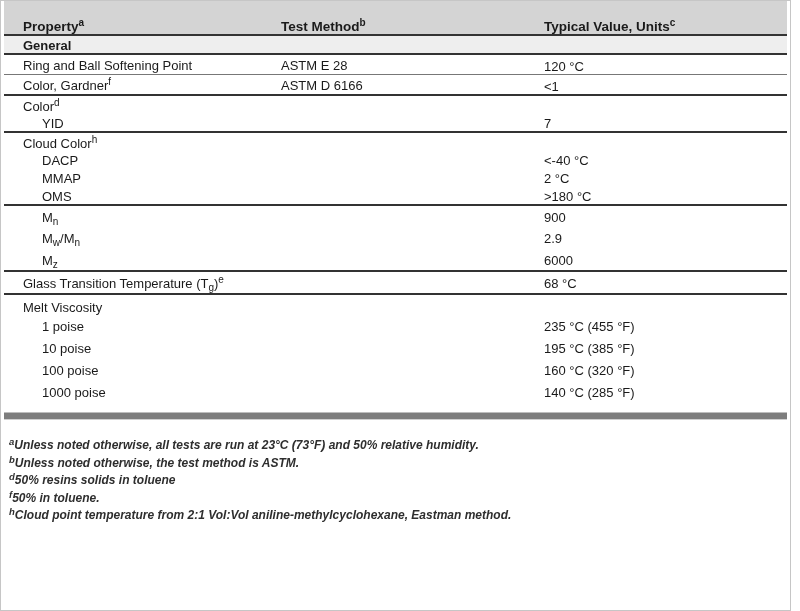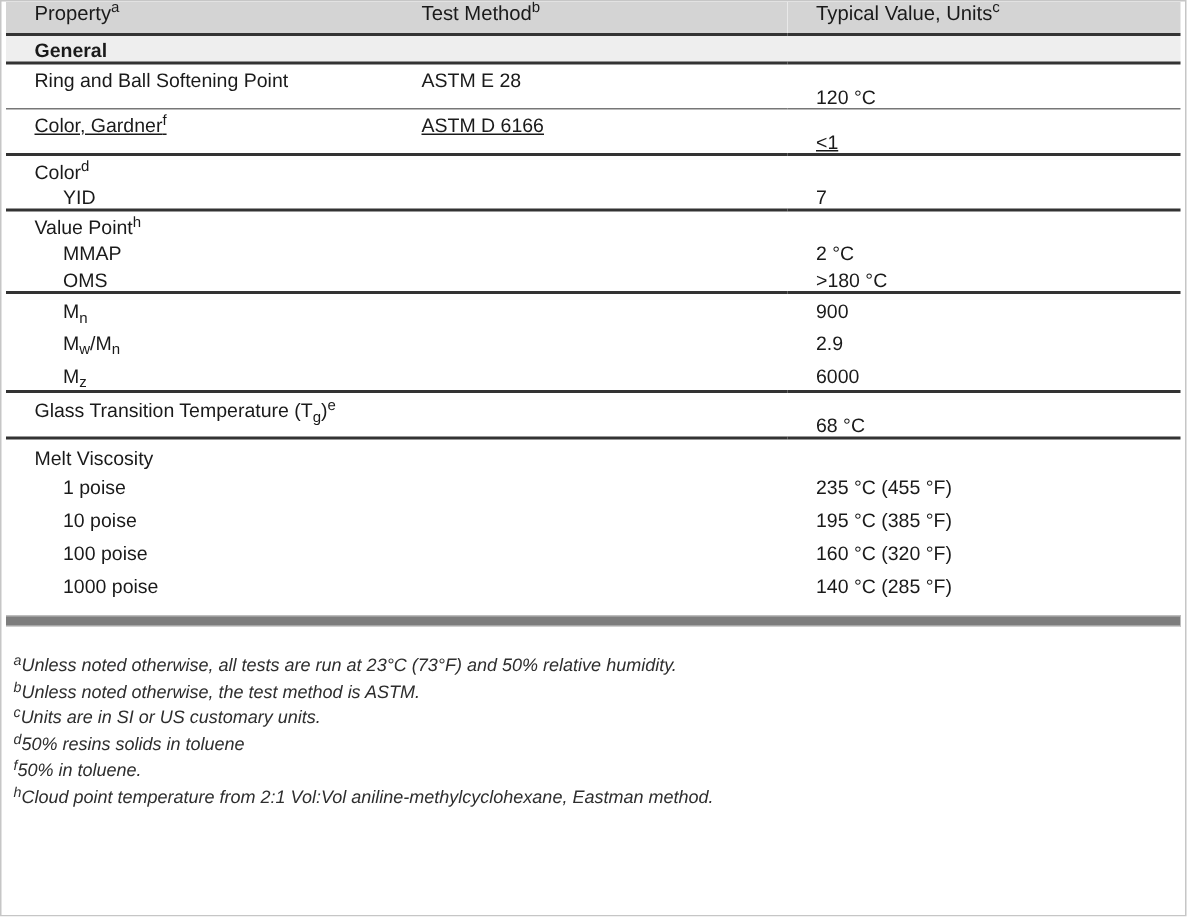--- a/index.html
+++ b/index.html
@@ -28,47 +28,47 @@
   th, td {
     padding:0 0 0 19px;
     text-align:left;
     vertical-align:top;
     font-weight:normal;
     white-space:nowrap;
     overflow:hidden;
   }
   thead th {
     background:#d4d4d4;
-    font-weight:normal;
+    font-weight:bold;
     font-size:13.5px;
     height:22px;
-    padding-top:0;
+    padding-top:18px;
     border-bottom:2px solid #333333;
     box-sizing:border-box;
   }
   tr.sec td {
     background:#eeeeee;
     font-weight:bold;
     height:19px; padding-top:2px;
     border-bottom:2px solid #333333;
     box-sizing:border-box;
   }
   tr td { box-sizing:border-box; }
   tr.r1  td { height:18px; padding-top:3px; border-bottom:1px solid #777777; }
-  tr.r2  td { height:20px; padding-top:3px; border-bottom:2px solid #333333;text-decoration:underline; }
+  tr.r2  td { height:20px; padding-top:3px; border-bottom:2px solid #333333; }
   tr.grp td { height:19px; padding-top:3px; }
   tr.sub td { height:18px; padding-top:2px; }
   tr.sub.end td, tr.msub.end td { border-bottom:2px solid #333333; }
   tr.msub td { height:22px; padding-top:4px; }
   tr.tgr  td { height:23px; padding-top:4px; border-bottom:2px solid #333333; }
   tr.mgrp td { height:20px; padding-top:5px; }
   tr.poise td { height:22px; padding-top:4px; }
   tr.poise.last td { height:24px; }
   td.ind { padding-left:38px; }
-  td.v.raise { padding-top:14px; }
+  td.v.raise { padding-top:4px; }
   sup.fn {
     font-size:10px; line-height:0;
     vertical-align:baseline; position:relative; top:-5px;
   }
   sub.sb {
     font-size:10px; line-height:0;
     vertical-align:baseline; position:relative; top:3px;
   }
   .bar {
     width:783px; height:6px;
@@ -76,20 +76,21 @@
     border-top:1px solid #bdbdbd;
     border-bottom:1px solid #cfcfcf;
     margin-top:7px;
   }
   .notes {
     padding:17px 0 0 5px;
     font-size:12px;
     font-style:italic;
     line-height:17.5px;
     color:#2e2e2e;
+    font-weight:bold;
   }
   .notes p { margin:0; white-space:nowrap; }
   .notes sup {
     font-size:9.5px; line-height:0;
     vertical-align:baseline; position:relative; top:-4px;
   }
 </style>
 </head>
 <body>
 
@@ -130,23 +131,28 @@
         <td class="m"></td>
         <td class="v"></td>
       </tr>
       <tr class="sub end">
         <td class="p ind">YID</td>
         <td class="m"></td>
         <td class="v">7</td>
       </tr>
 
       <tr class="grp">
-        <td class="p"><span>Value Point</span><sup class="fn">h</sup></td>
+        <td class="p"><span>Cloud Color</span><sup class="fn">h</sup></td>
         <td class="m"></td>
         <td class="v"></td>
+      </tr>
+      <tr class="sub">
+        <td class="p ind">DACP</td>
+        <td class="m"></td>
+        <td class="v">&lt;-40 °C</td>
       </tr>
       <tr class="sub">
         <td class="p ind">MMAP</td>
         <td class="m"></td>
         <td class="v">2 °C</td>
       </tr>
       <tr class="sub end">
         <td class="p ind">OMS</td>
         <td class="m"></td>
         <td class="v">&gt;180 °C</td>
@@ -200,19 +206,18 @@
         <td class="v">140 °C (285 °F)</td>
       </tr>
     </tbody>
   </table>
 
   <div class="bar"></div>
 
   <div class="notes">
     <p><sup>a</sup><span>Unless noted otherwise, all tests are run at 23°C (73°F) and 50% relative humidity.</span></p>
     <p><sup>b</sup><span>Unless noted otherwise, the test method is ASTM.</span></p>
-    <p><sup>c</sup><span>Units are in SI or US customary units.</span></p>
     <p><sup>d</sup><span>50% resins solids in toluene</span></p>
     <p><sup>f</sup><span>50% in toluene.</span></p>
     <p><sup>h</sup><span>Cloud point temperature from 2:1 Vol:Vol aniline-methylcyclohexane, Eastman method.</span></p>
   </div>
 
 </div>
 
 </body></html>

